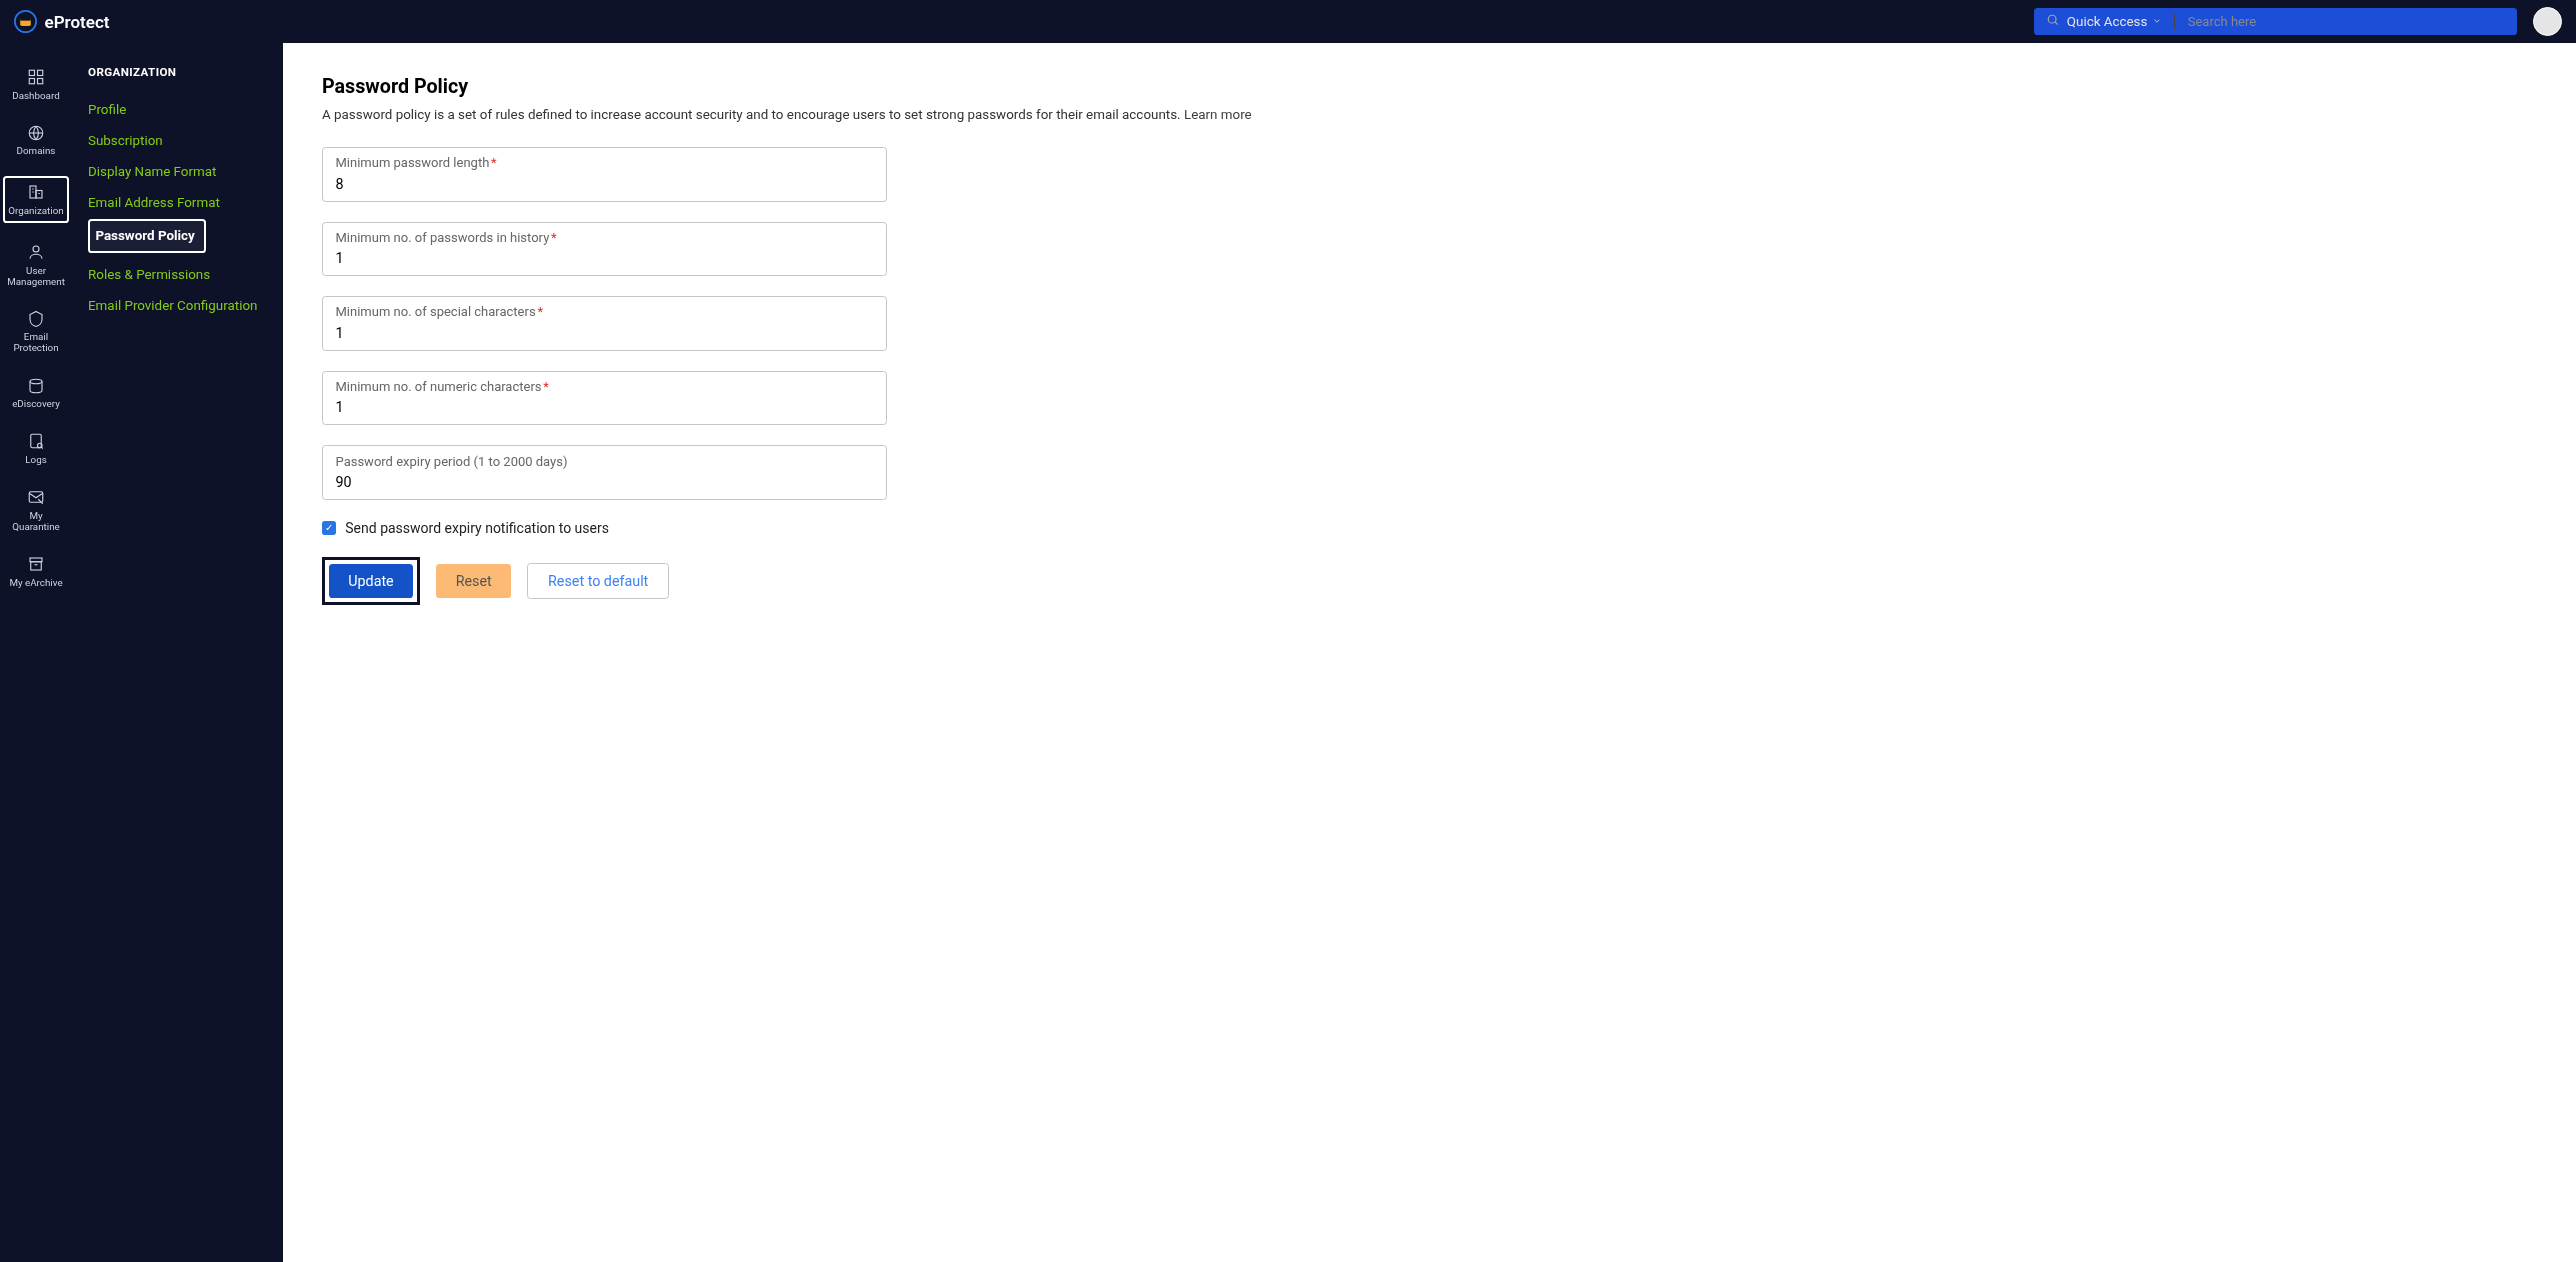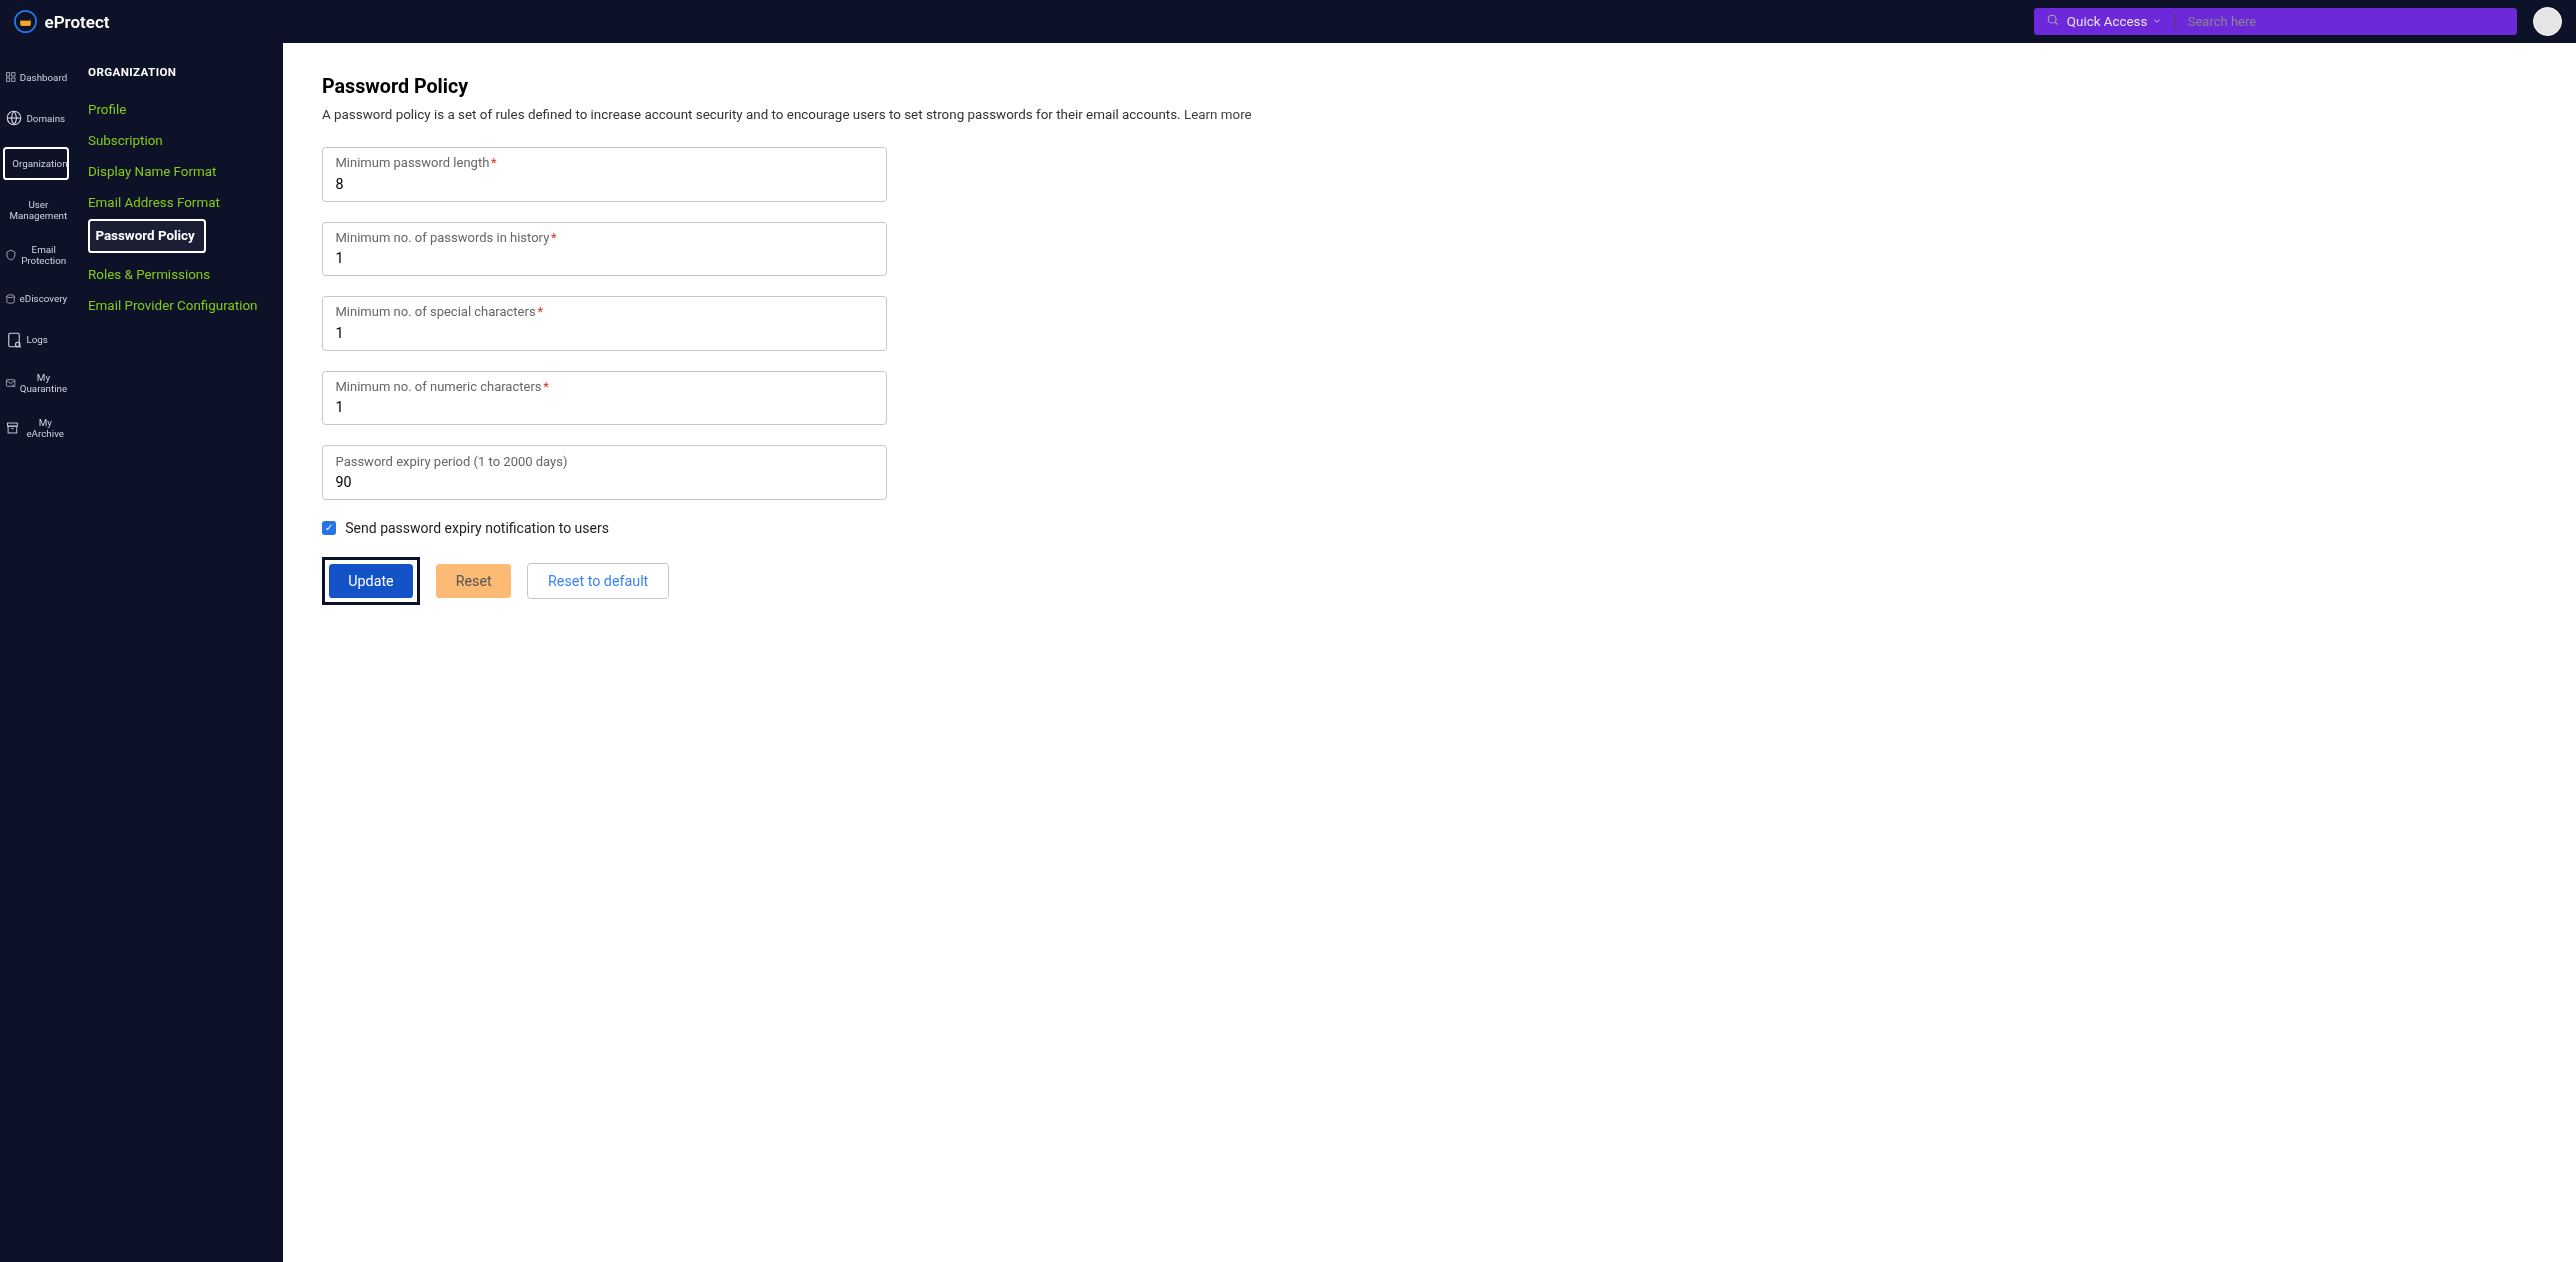--- a/index.html
+++ b/index.html
@@ -40,21 +40,21 @@
       color: #fff;
     }
     .header-right {
       display: flex;
       align-items: center;
       gap: 16px;
     }
     .search-container {
       display: flex;
       align-items: center;
-      background: #6d28d9;
+      background: #1d4ed8;
       border-radius: 3.6px;
       padding: 5.4px 12.5px;
       width: 483px;
     }
     .search-icon {
       color: #aaa;
       margin-right: 7.2px;
     }
     .quick-access {
       color: #e5e5e5;
@@ -92,21 +92,21 @@
       width: 72px;
       background: #0d1229;
       display: flex;
       flex-direction: column;
       align-items: center;
       padding-top: 21.5px;
       gap: 16px;
     }
     .icon-item {
       display: flex;
-      flex-direction: row;
+      flex-direction: column;
       align-items: center;
       gap: 3.6px;
       color: #cfd3e0;
       cursor: pointer;
       font-size: 9.8px;
       text-align: center;
       padding: 3.6px 1.8px;
       width: 66px;
     }
     .icon-item svg {

